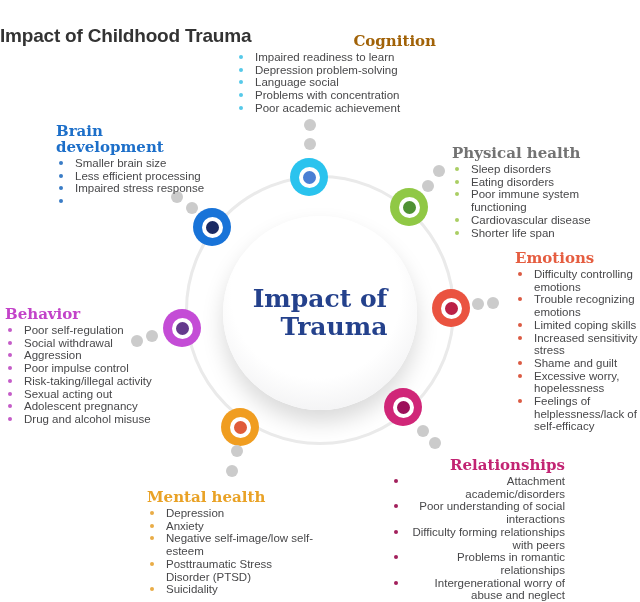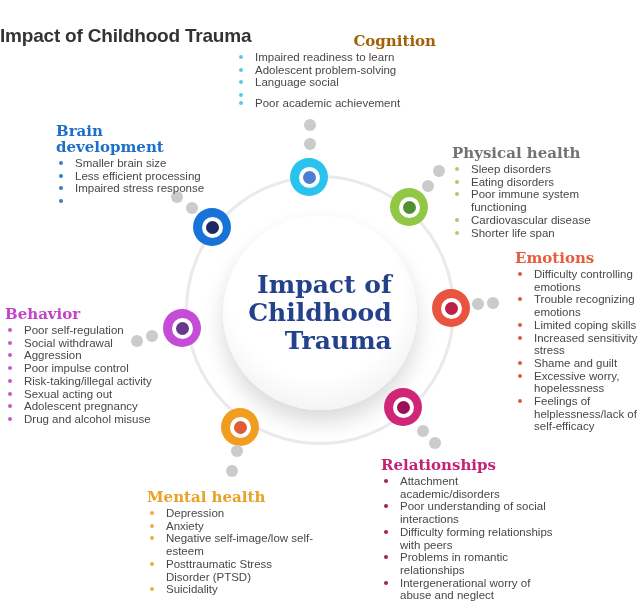--- a/index.html
+++ b/index.html
@@ -25,35 +25,34 @@
   .section ul{list-style:none;margin:2px 0 0;padding:0;font-size:11.5px;line-height:12.7px;color:#48484a;}
   .section li{display:flex;align-items:flex-start;}
   .bdot{flex:none;width:4px;height:4px;border-radius:50%;margin:4px 12px 0 3px;}
 
   #sec-cognition{left:236px;top:33px;width:200px;}
   #sec-brain{left:56px;top:123px;width:157px;}
   #sec-physical{left:452px;top:117px;width:159px;}
   #sec-emotions{left:515px;top:250px;width:143px;}
   #sec-behavior{left:5px;top:306px;width:179px;}
   #sec-mental{left:147px;top:489px;width:169px;}
-  #sec-relationships{left:381px;top:457px;width:174px;}
+  #sec-relationships{left:391px;top:457px;width:174px;text-align:right;}
 </style>
 </head>
 <body>
 
 <div id="canvas">
 
   <div class="title">Impact of Childhood Trauma</div>
 
   <div class="ring"></div>
 
   <div class="center-circle">
     <div class="center-text" style="color: rgb(36, 65, 140); text-align: right;">
       <span>Impact of</span>
-      <span>Childhood</span>
       <span>Trauma</span>
     </div>
   </div>
 
   <div class="node" style="left: 290px; top: 158px; background: rgb(42, 195, 238);">
     <span class="node-inner" style="background: rgb(74, 127, 212);"></span>
   </div>
   <div class="node" style="left: 193px; top: 208px; background: rgb(24, 115, 216);">
     <span class="node-inner" style="background: rgb(27, 42, 99);"></span>
   </div>
@@ -90,28 +89,29 @@
 
   <div class="section" id="sec-cognition">
     <h2 style="color: #a16207; text-align: right;">Cognition</h2>
     <ul>
       <li>
           <span class="bdot" style="background: rgb(86, 201, 233);"></span>
           <span>Impaired readiness to learn</span>
         </li>
       <li>
           <span class="bdot" style="background: rgb(86, 201, 233);"></span>
-          <span>Adolescent problem-solving</span>
+          <span>Depression problem-solving</span>
         </li>
       <li>
           <span class="bdot" style="background: rgb(86, 201, 233);"></span>
           <span>Language social</span>
         </li>
       <li>
           <span class="bdot" style="background: rgb(86, 201, 233);"></span>
+          <span>Problems with concentration</span>
         </li>
       <li>
           <span class="bdot" style="background: rgb(86, 201, 233);"></span>
           <span>Poor academic achievement</span>
         </li>
     </ul>
   </div>
 
   <div class="section" id="sec-brain">
     <h2 style="color: rgb(29, 111, 201);">Brain development</h2>

